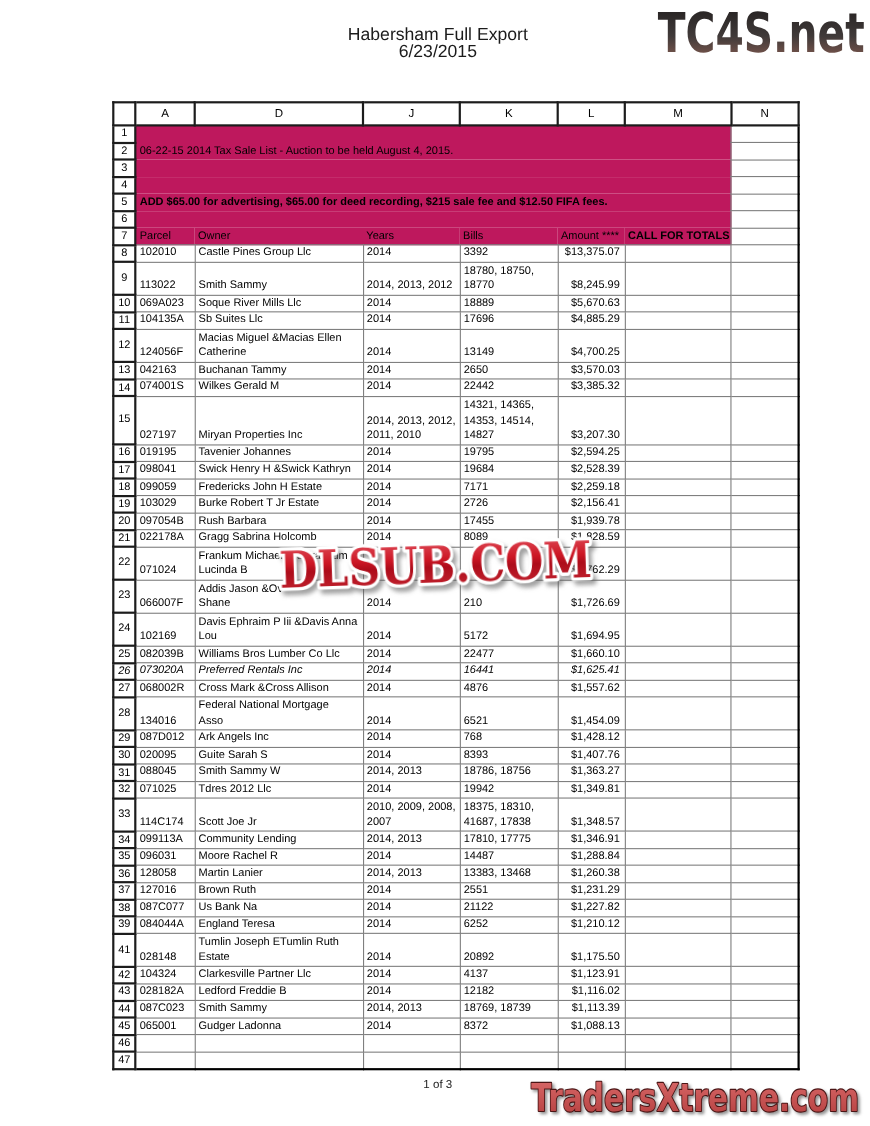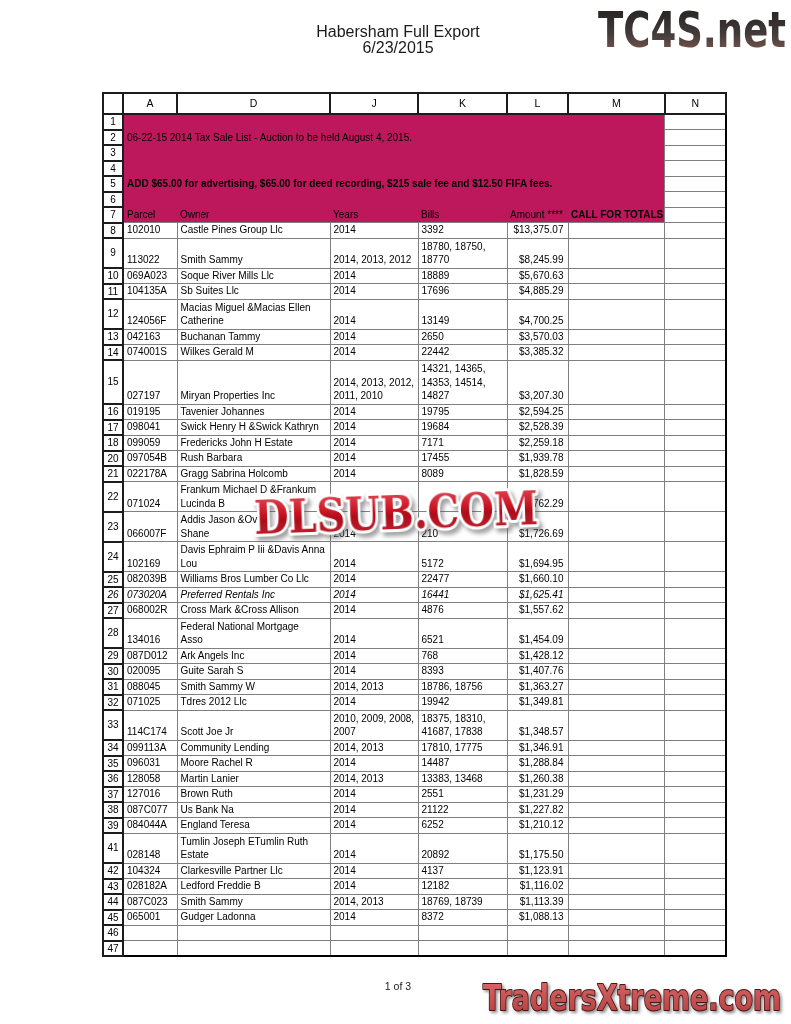--- a/index.html
+++ b/index.html
@@ -235,20 +235,30 @@
           <th class="rn">18</th>
           <td class="cell">099059</td>
           <td class="cell">Fredericks John H Estate</td>
           <td class="cell">2014</td>
           <td class="cell">7171</td>
           <td class="cell amt">$2,259.18</td>
           <td class="cell"></td>
           <td class="cell"></td>
         </tr>
         <tr style="height: 15px;">
+          <th class="rn">19</th>
+          <td class="cell">103029</td>
+          <td class="cell">Burke Robert T Jr Estate</td>
+          <td class="cell">2014</td>
+          <td class="cell">2726</td>
+          <td class="cell amt">$2,156.41</td>
+          <td class="cell"></td>
+          <td class="cell"></td>
+        </tr>
+        <tr style="height: 15px;">
           <th class="rn">20</th>
           <td class="cell">097054B</td>
           <td class="cell">Rush Barbara</td>
           <td class="cell">2014</td>
           <td class="cell">17455</td>
           <td class="cell amt">$1,939.78</td>
           <td class="cell"></td>
           <td class="cell"></td>
         </tr>
         <tr style="height: 15px;">

